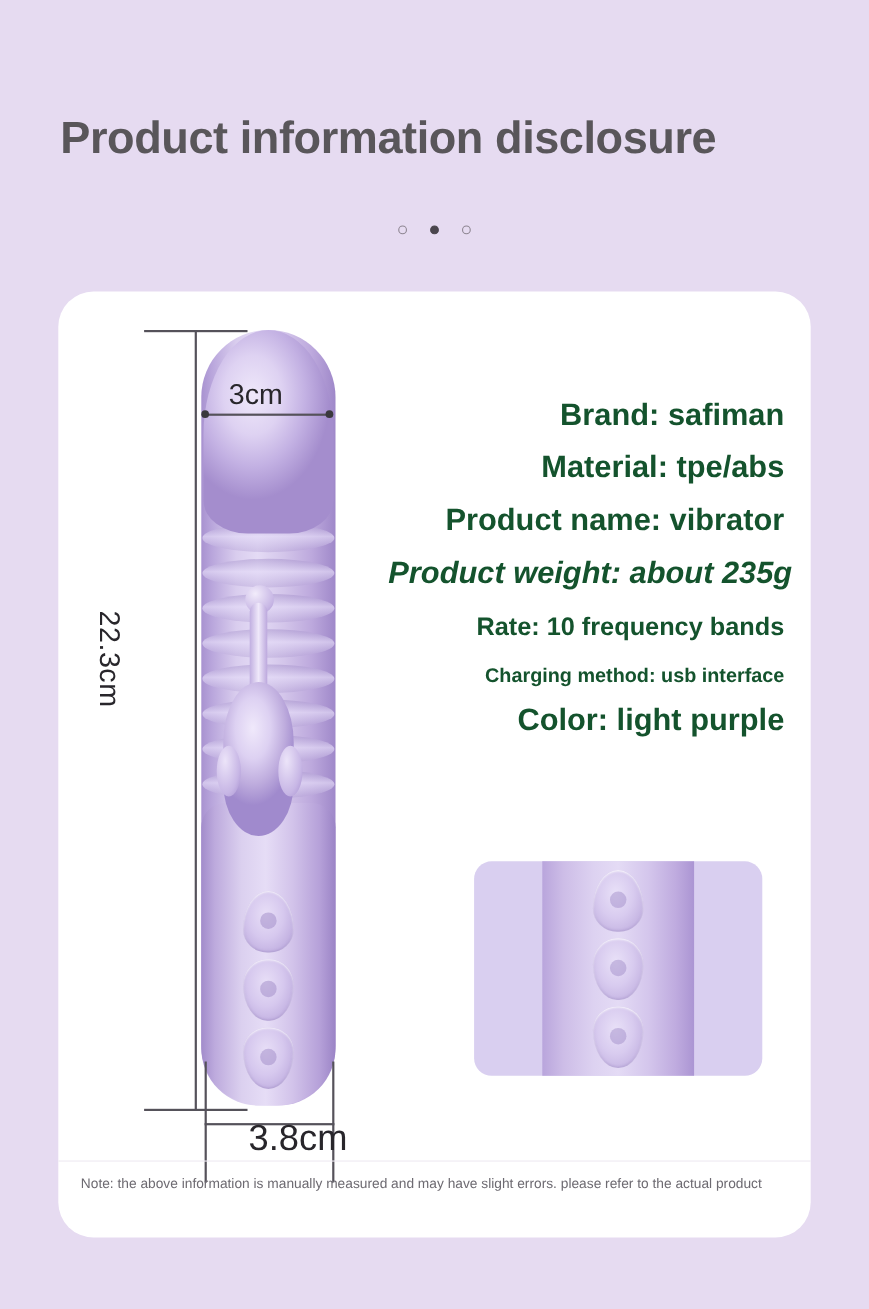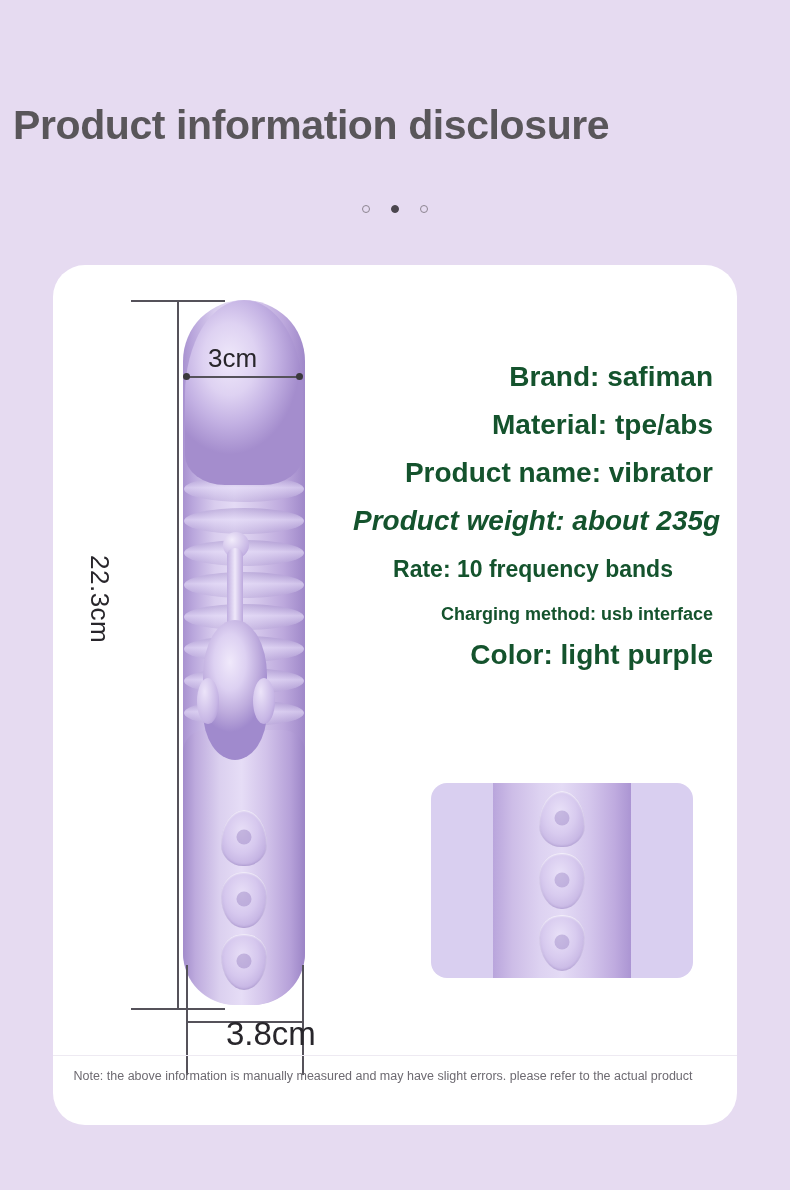--- a/index.html
+++ b/index.html
@@ -10,21 +10,21 @@
   body {
     background:#e6dbf1;
     position:relative;
     overflow:hidden;
   }
 
   
   #page-title {
     position:absolute;
     top:102px; left:0; width:693px;
-    text-align:left;
+    text-align:center;
     font-size:41px;
     font-weight:bold;
     letter-spacing:-0.4px;
     color:#59565a;
     padding-left:13px;
   }
   #carousel-dots {
     position:absolute;
     top:205px; left:0; width:790px;
     display:flex; justify-content:center; align-items:center;
@@ -199,21 +199,21 @@
   }
   .spec-line {
     font-weight:bold;
     white-space:nowrap;
     line-height:1.0;
   }
   .spec-line.s0 { font-size:28px; margin-bottom:20px; }
   .spec-line.s1 { font-size:28px; margin-bottom:20px; }
   .spec-line.s2 { font-size:28px; margin-bottom:20px; }
   .spec-line.s3 { font-size:28px; margin-bottom:23px;font-style:italic; }
-  .spec-line.s4 { font-size:23px; margin-bottom:24px;text-align:center; }
+  .spec-line.s4 { font-size:23px; margin-bottom:24px; }
   .spec-line.s5 { font-size:18px; margin-bottom:18px; }
   .spec-line.s6 { font-size:28px; margin-bottom:0px; }
 
   
   #detail-inset {
     position:absolute;
     left:378px; top:518px;
     width:262px; height:195px;
     border-radius:16px;
     background:#d9cff0;

